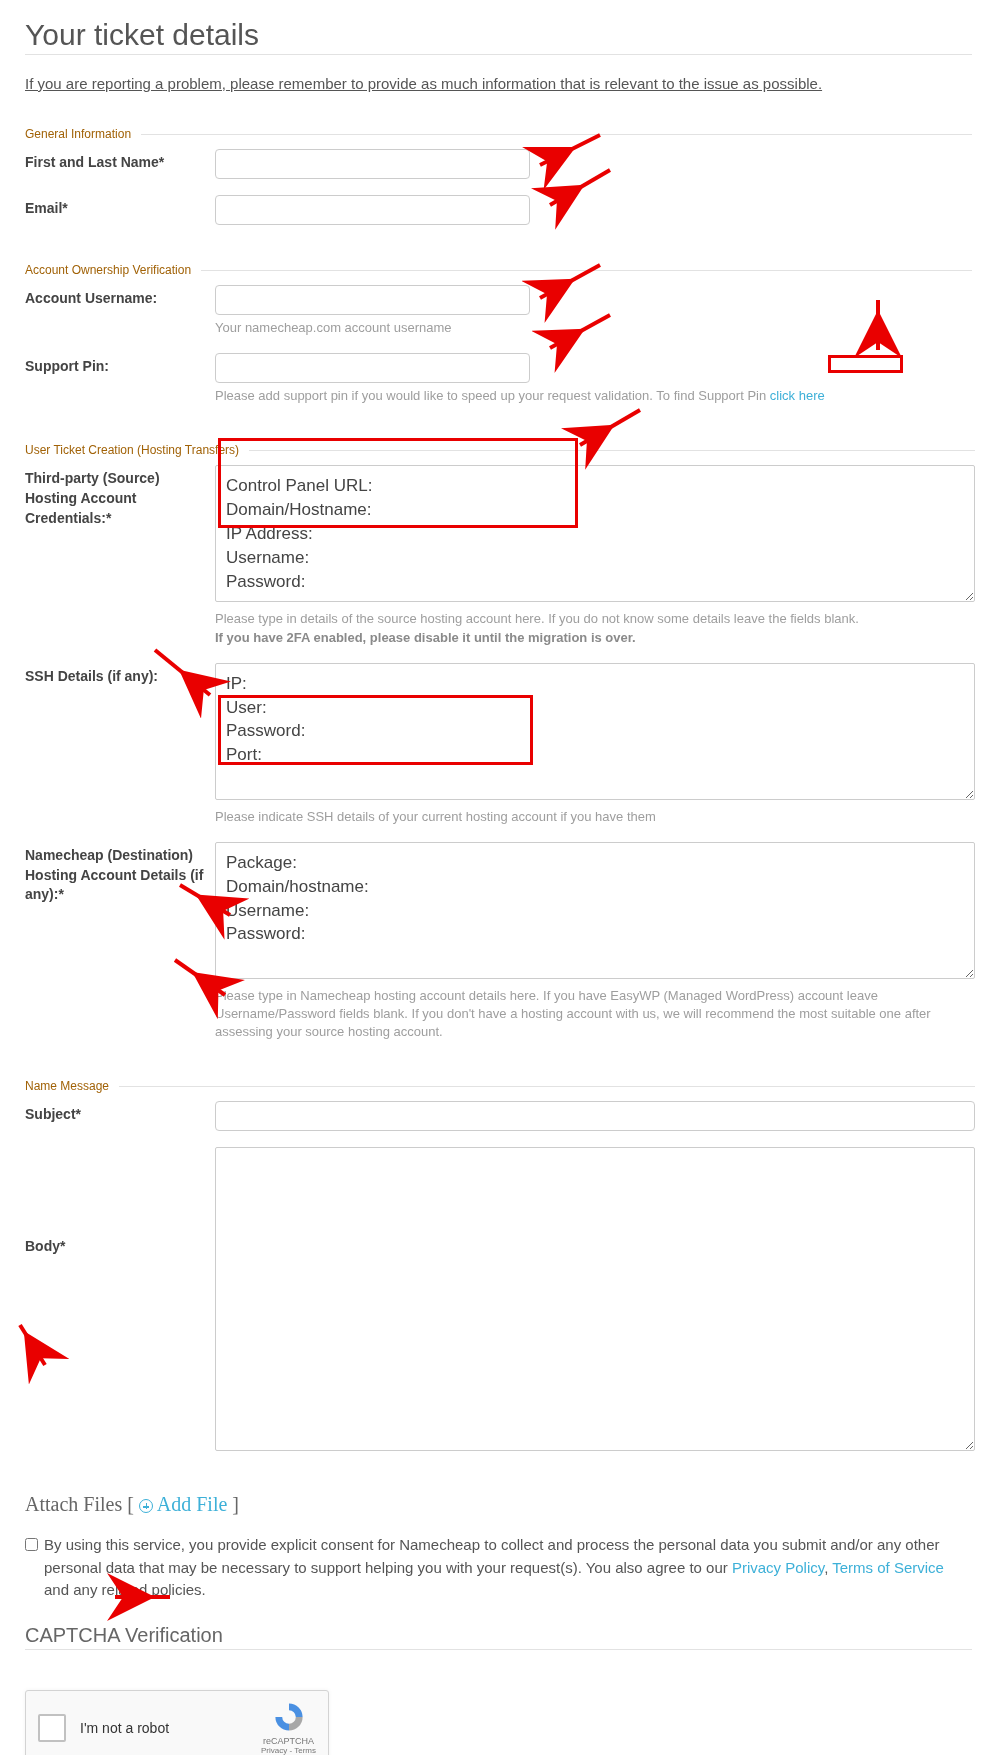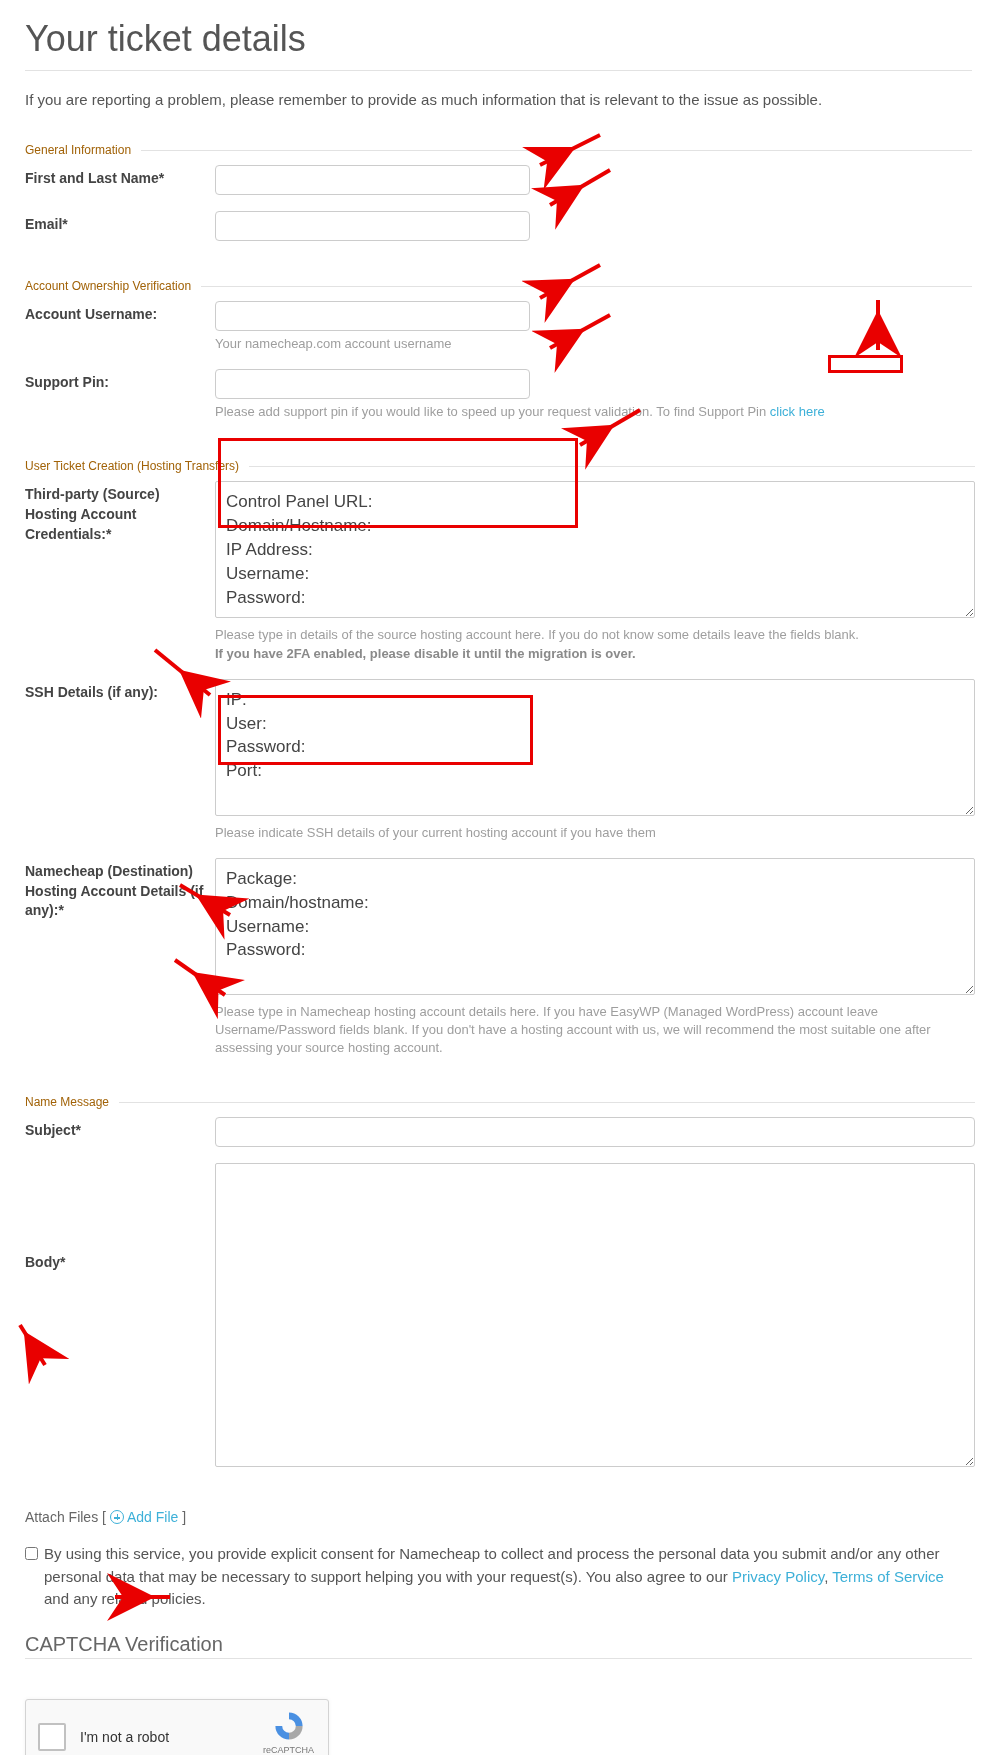--- a/index.html
+++ b/index.html
@@ -8,30 +8,30 @@
     padding: 0;
     font-family: "Helvetica Neue", Helvetica, Arial, sans-serif;
     background: #fff;
     color: #555;
     width: 997px;
     position: relative;
   }
   .container { padding: 10px 25px 30px 25px; }
   h1.page-title {
     font-weight: 300;
-    font-size: 36px;
+    font-size: 30px;
     color: #555;
-    margin: 8px 0 10px 0;
+    margin: 8px 0 2px 0;
   }
   hr.title-underline {
     border: none;
     border-top: 1px solid #e2e2e2;
     margin: 0 0 20px 0;
   }
-  .intro { font-size: 15px; color: #555; margin-bottom: 35px; }
+  .intro { font-size: 15px; color: #555; margin-bottom: 35px; text-decoration: underline; }
   fieldset {
     border: none;
     border-top: 1px solid #e2e2e2;
     padding: 0;
     margin: 0 0 30px 0;
   }
   legend {
     font-size: 12px;
     color: #a16207;
     padding: 0 10px 0 0;
@@ -71,21 +71,21 @@
     resize: both;
   }
   .hint {
     font-size: 13px;
     color: #9e9e9e;
     margin-top: 4px;
     line-height: 1.4;
   }
   .hint b { color: #8a8a8a; }
   a.link { color: #3db0d8; text-decoration: none; }
-  .attach-row { font-size: 14px; color: #666; margin-bottom: 18px; }
+  .attach-row { font-size: 20px; color: #666; margin-bottom: 18px; font-family: Liberation Serif, serif; }
   .attach-row .plus-circ {
     display: inline-block;
     width: 14px; height: 14px;
     border: 1.5px solid #3db0d8;
     border-radius: 50%;
     position: relative;
     vertical-align: -2px;
   }
   .attach-row .plus-circ::before,
   .attach-row .plus-circ::after {

